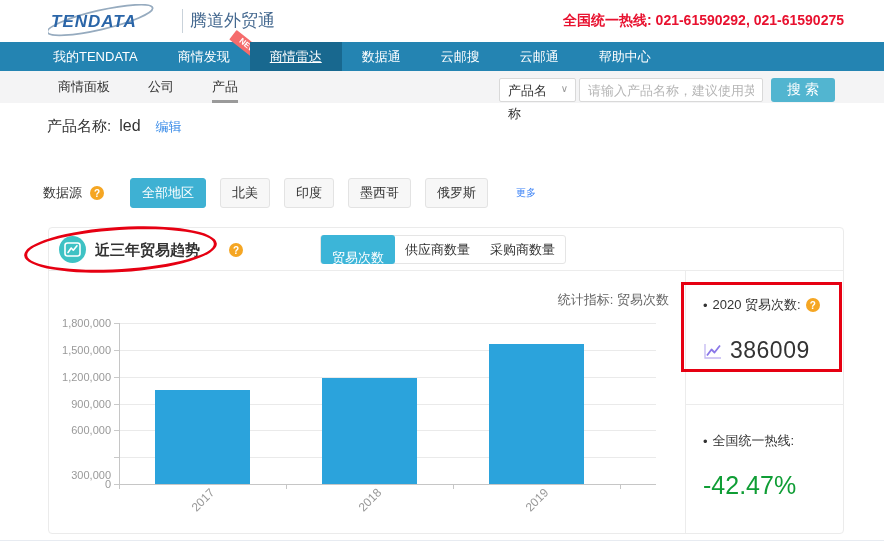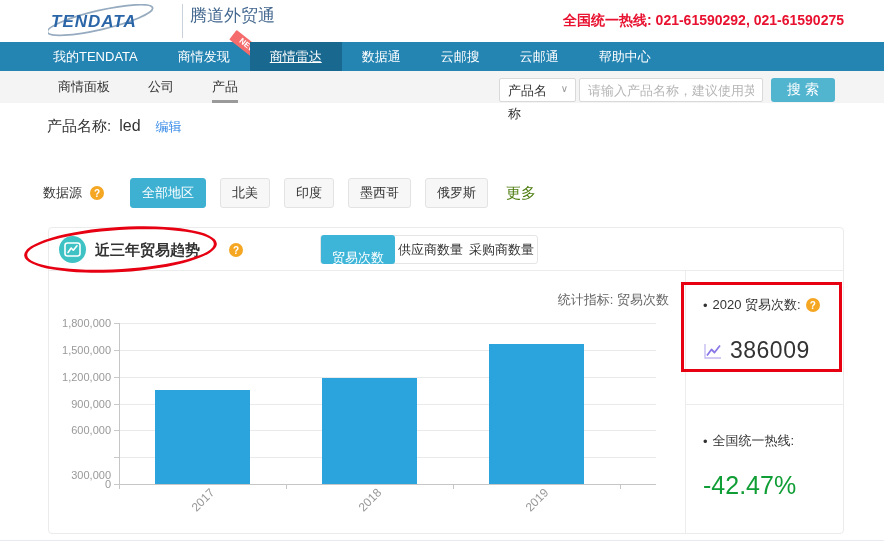--- a/index.html
+++ b/index.html
@@ -2,21 +2,21 @@
 <html><head>
 <meta charset="utf-8">
 <style>
   * { margin:0; padding:0; box-sizing:border-box; }
   html,body { background:#fff; }
   body { font-family:"Liberation Sans","DejaVu Sans",sans-serif; color:#333; }
   .page { position:relative; width:884px; height:550px; background:#fff; overflow:hidden; }
 
   
   .topbar { position:absolute; left:0; top:0; width:884px; height:42px; background:#fff; }
-  .logo-wrap { position:absolute; left:48px; top:4px; display:flex; }
+  .logo-wrap { position:absolute; left:48px; top:4px; display:flex; align-items:center; }
   .logo-svg { display:block; }
   .brand-cn { font-size:17px; color:#44688f; margin-left:12px; padding-left:7px; border-left:1px solid #c9d2da; line-height:24px; }
   .hotline { position:absolute; right:40px; top:12px; font-size:14px; font-weight:bold; color:#e8112f; }
 
   
   .mainnav { position:absolute; left:0; top:42px; width:884px; height:29px; background:#2484b2; }
   .mainnav ul { list-style:none; display:flex; padding-left:33px; height:29px; }
   .nav-item { position:relative; padding:0 20px; line-height:29px; font-size:13px; color:#fff; cursor:pointer; white-space:nowrap; }
   .nav-item.active { background:#18688f;text-decoration:underline; }
   .new-ribbon { position:absolute; top:-2px; right:-16px; background:#f56c6c; color:#fff; font-size:8px; font-weight:bold; line-height:10px; padding:1px 9px; transform:rotate(38deg); border-radius:1px; }
@@ -40,30 +40,30 @@
   .product-value { font-size:16px; color:#333; margin-left:8px; }
   .edit-link { font-size:13px; color:#3a8ce8; margin-left:15px; cursor:pointer; text-decoration:none; }
 
   
   .datasource-row { position:absolute; left:43px; top:178px; height:30px; display:flex; align-items:center; }
   .ds-label { font-size:13px; color:#333; }
   .q-icon { display:inline-flex; width:14px; height:14px; border-radius:50%; background:#f5a623; color:#fff; font-size:10px; font-weight:bold; align-items:center; justify-content:center; margin-left:8px; cursor:pointer; flex:none; }
   .region-list { display:flex; margin-left:12px; }
   .region-chip { height:30px; line-height:28px; padding:0 11px; margin-left:14px; background:#f7f7f7; border:1px solid #e3e3e3; border-radius:3px; font-size:13px; color:#333; cursor:pointer; white-space:nowrap; }
   .region-chip.active { background:#3eb1d3; border-color:#3eb1d3; color:#fff; }
-  .more-link { font-size:15px; color:#4d7c0f; margin-left:18px; cursor:pointer; text-decoration:none; }
+  .more-link { font-size:10px; color:#3b82f6; margin-left:28px; cursor:pointer; text-decoration:none; }
 
   
   .card { position:absolute; left:48px; top:227px; width:796px; height:307px; background:#fff; border:1px solid #ebebeb; border-radius:4px; }
   .card-header { position:relative; height:43px; border-bottom:1px solid #ececec; }
   .trend-icon { position:absolute; left:10px; top:8px; width:27px; height:27px; border-radius:50%; background:#3ec2c4; display:flex; align-items:center; justify-content:center; }
   .card-title { position:absolute; left:46px; top:0; line-height:43px; font-size:15px; font-weight:bold; color:#333; }
   .card-header .q-icon { position:absolute; left:172px; top:15px; }
   .tabs { position:absolute; left:271px; top:7px; height:29px; display:flex; border:1px solid #e5e5e5; border-radius:3px; background:#fff; }
-  .tab { padding:0 3px; line-height:27px; font-size:13px; color:#333; cursor:pointer; white-space:nowrap; }
+  .tab { padding:0 10px; line-height:27px; font-size:13px; color:#333; cursor:pointer; white-space:nowrap; }
   .tab.active { background:#3cb5d8; color:#fff; border-radius:3px; line-height:29px; margin:-1px 0; padding:8px 11px; }
 
   
   .chart-region { position:absolute; left:0; top:43px; width:636px; height:263px; }
   .indicator { position:absolute; right:16px; top:20px; font-size:13px; color:#666; }
   .gridline { position:absolute; height:1px; background:#eaeaea; }
   .gridline.base { background:#c6c6c6; }
   .ytick { position:absolute; width:5px; height:1px; background:#c9c9c9; }
   .ylabel { position:absolute; left:0; width:62px; text-align:right; font-size:11px; color:#999; }
   .yaxis { position:absolute; width:1px; background:#c6c6c6; }

